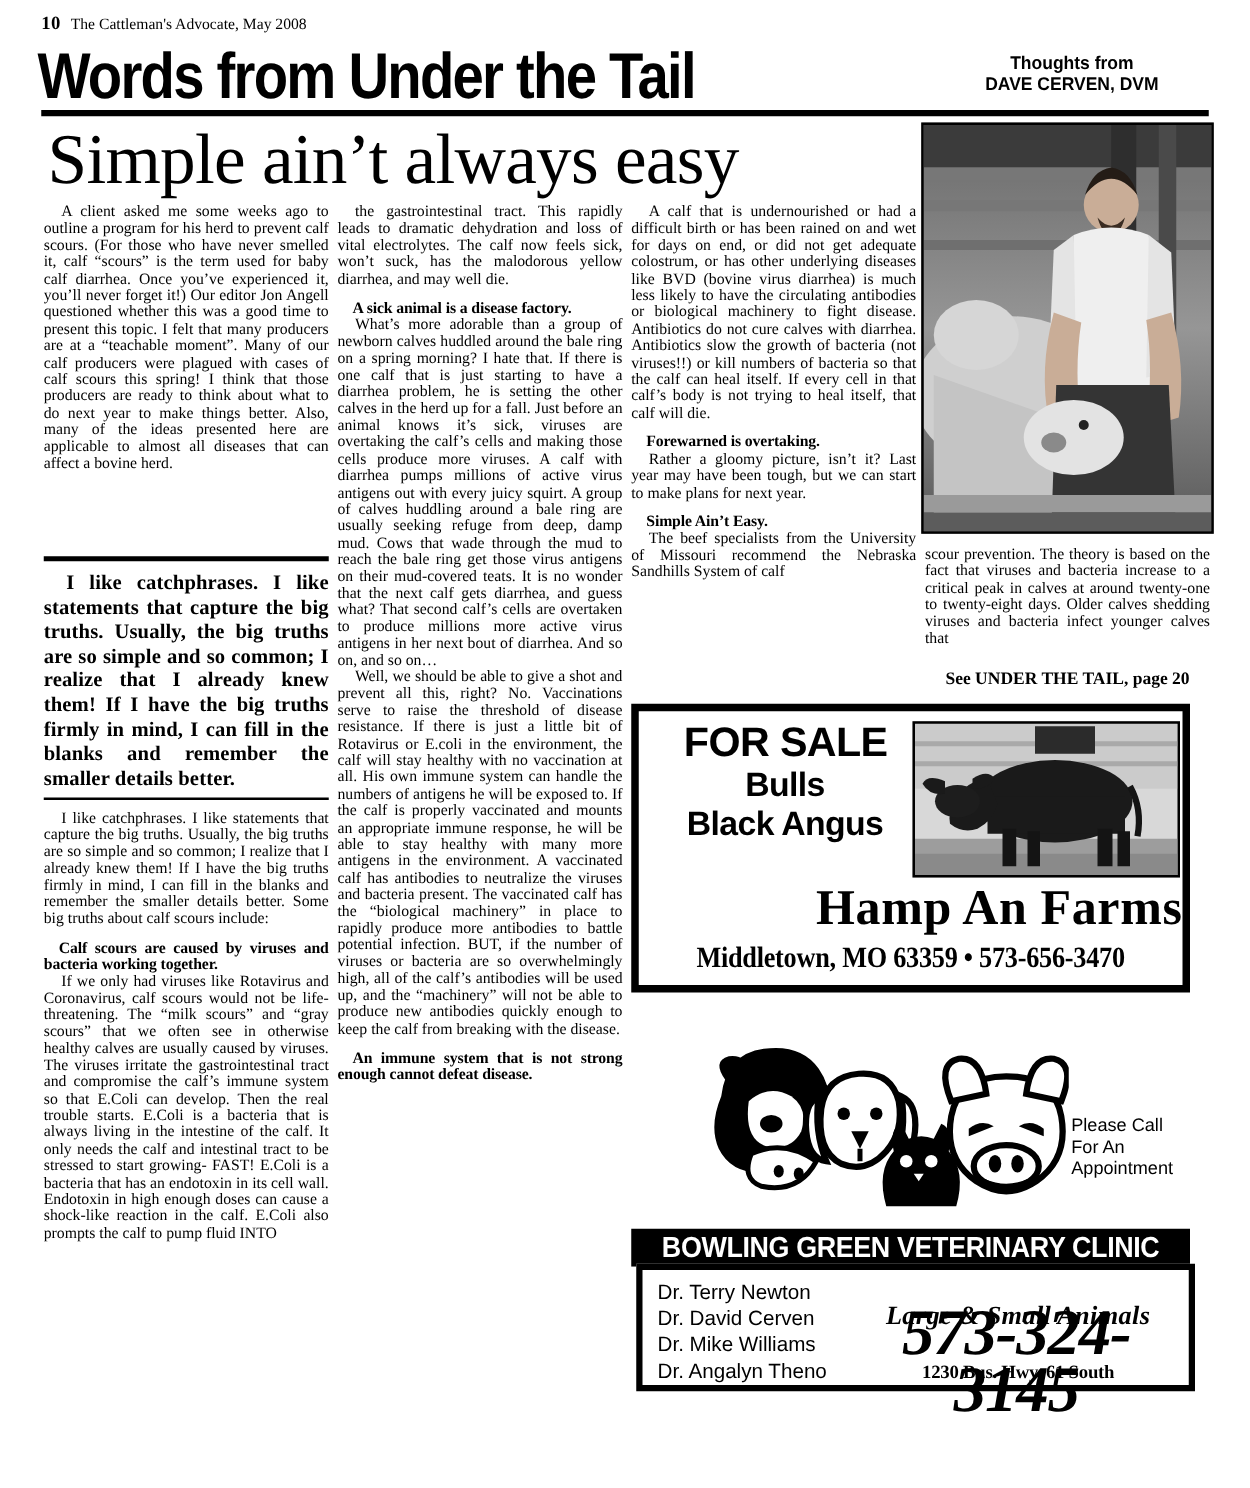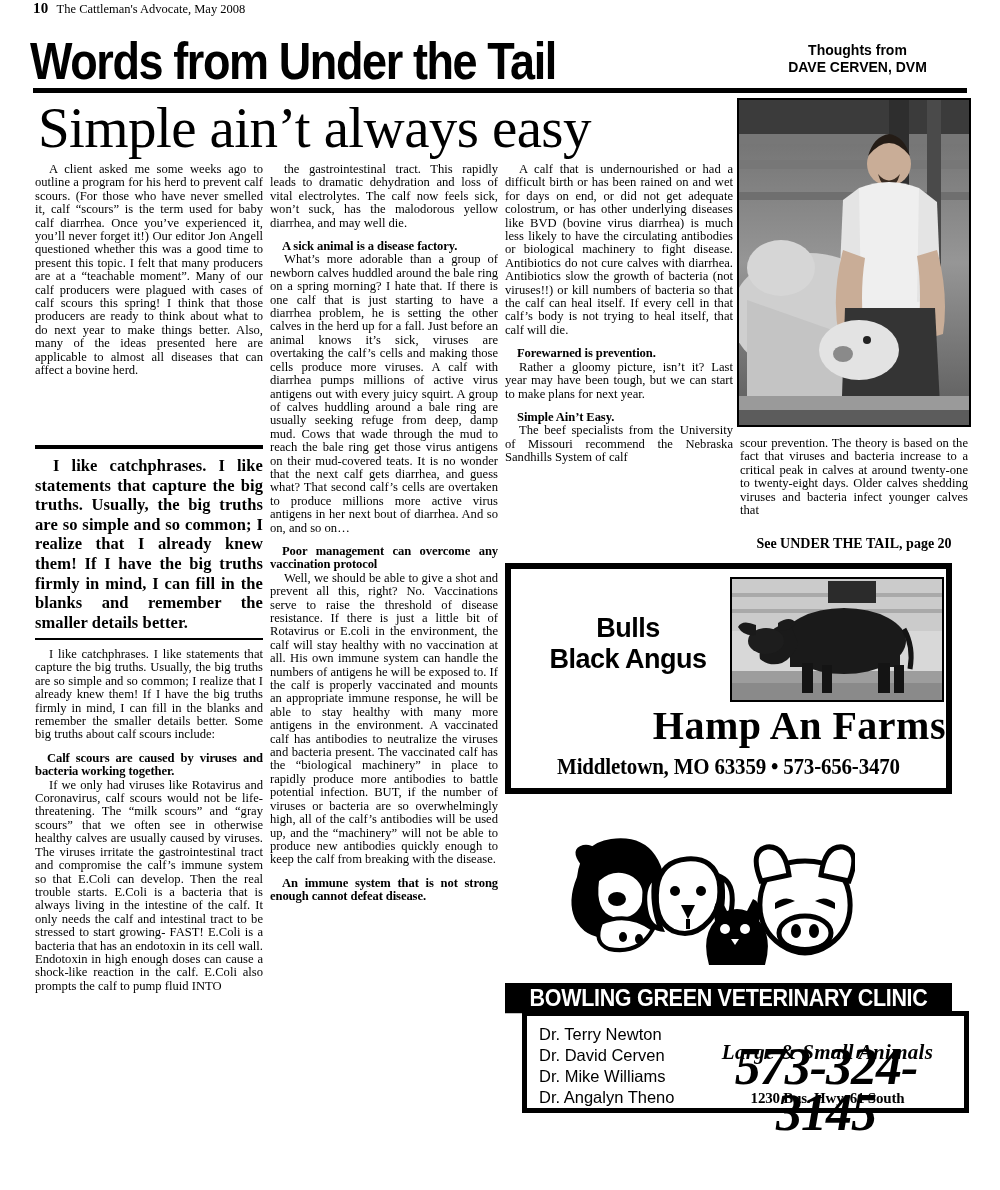--- a/index.html
+++ b/index.html
@@ -18,21 +18,21 @@
   .page {
     position: absolute;
     left: 0; top: 0;
     width: 1000px;
     height: 1190px;
   }
 
   
   .folio {
     position: absolute;
-    left: 33px; top: 0;
+    left: 33px; top: 11px;
     font-family: "Liberation Serif", serif;
     font-size: 13px;
     white-space: nowrap;
   }
   .folio b { font-size: 15px; font-weight: bold; letter-spacing: .3px; }
   .folio span.t { margin-left: 8px; font-size: 12.5px; }
 
   .masthead {
     position: absolute;
     left: 30px; top: 36px;
@@ -223,21 +223,21 @@
     text-align: center;
     font-family: "Liberation Sans", sans-serif;
     font-weight: bold;
     font-size: 21.5px;
     line-height: 28px;
     letter-spacing: -0.3px;
     transform: scaleY(1.08);
     transform-origin: center top;
   }
   .vet-box {
-    position: absolute; left: 17px; top: 186px;
+    position: absolute; left: 4px; top: 186px;
     width: 447px; height: 102px;
     border: 5px solid #000;
     box-sizing: border-box;
     background: #fff;
   }
   .vet-docs {
     position: absolute; left: 12px; top: 8px;
     font-family: "Liberation Sans", sans-serif;
     font-size: 16.5px;
     line-height: 21px;
@@ -351,41 +351,41 @@
   <div class="col c1b">
     <p>I like catchphrases.  I like statements that capture the big truths.  Usually, the big truths are so simple and so common; I realize that I already knew them!  If I have the big truths firmly in mind, I can fill in the blanks and remember the smaller details better.  Some big truths about calf scours include:</p>
     <p class="sub">Calf scours are caused by viruses and bacteria working together.</p>
     <p class="body">If we only had viruses like Rotavirus and Coronavirus, calf scours would not be life-threatening.  The “milk scours” and “gray scours” that we often see in otherwise healthy calves are usually caused by viruses. The viruses irritate the gastrointestinal tract and compromise the calf’s immune system so that E.Coli can develop.  Then the real trouble starts. E.Coli is a bacteria that is always living in the intestine of the calf.  It only needs the calf and intestinal tract to be stressed to start growing- FAST! E.Coli is a bacteria that has an endotoxin in its cell wall.   Endotoxin in high enough doses can cause a shock-like reaction in the calf.  E.Coli also prompts the calf to pump fluid INTO</p>
   </div>
 
   <div class="col c2">
     <p>the gastrointestinal tract.  This rapidly leads to dramatic dehydration and loss of vital electrolytes.   The calf now feels sick, won’t suck, has the malodorous yellow diarrhea, and may well die.</p>
     <p class="sub">A sick animal is a disease factory.</p>
     <p class="body">What’s more adorable than a group of newborn calves huddled around the bale ring on a spring morning?  I hate that.   If there is one calf that is just starting to have a diarrhea problem, he is setting the other calves in the herd up for a fall.   Just before an animal knows it’s sick, viruses are overtaking the calf’s cells and making those cells produce more viruses.   A calf with diarrhea pumps millions of active virus antigens out with every juicy squirt.  A group of calves huddling around a bale ring are usually seeking refuge from deep, damp mud.   Cows that wade through the mud to reach the bale ring get those virus antigens on their mud-covered teats.  It is no wonder that the next calf gets diarrhea, and guess what?   That second calf’s cells are overtaken to produce millions more active virus antigens in her next bout of diarrhea.   And so on, and so on…</p>
-    <p class="sub">Poor management can overcome any vaccination protocol</p>
     <p class="body">Well, we should be able to give a shot and prevent all this, right? No. Vaccinations serve to raise the threshold of disease resistance.  If there is just a little bit of Rotavirus or E.coli in the environment, the calf will stay healthy with no vaccination at all.  His own immune system can handle the numbers of antigens he will be exposed to.   If the calf is properly vaccinated and mounts an appropriate immune response, he will be able to stay healthy with many more antigens in the environment.   A vaccinated calf has antibodies to neutralize the viruses and bacteria present.   The vaccinated calf has the “biological machinery” in place to rapidly produce more antibodies to battle potential infection.  BUT, if the number of viruses or bacteria are so overwhelmingly high, all of the calf’s antibodies will be used up, and the “machinery” will not be able to produce new antibodies quickly enough to keep the calf from breaking with the disease.</p>
     <p class="sub">An immune system that is not strong enough cannot defeat disease.</p>
   </div>
 
   <div class="col c3">
     <p>A calf that is undernourished or had a difficult birth or has been rained on and wet for days on end, or did not get adequate colostrum, or has other underlying diseases like BVD (bovine virus diarrhea) is much less likely to have the circulating antibodies or biological machinery to fight disease. Antibiotics do not cure calves with diarrhea.  Antibiotics slow the growth of bacteria (not viruses!!) or kill numbers of bacteria so that the calf can heal itself.  If every cell in that calf’s body is not trying to heal itself, that calf will die.</p>
-    <p class="sub">Forewarned is prevention.</p>
+    <p class="sub">Forewarned is overtaking.</p>
     <p class="body">Rather a gloomy picture, isn’t it? Last year may have been tough, but we can start to make plans for next year.</p>
     <p class="sub">Simple Ain’t Easy.</p>
     <p class="body">The beef specialists from the University of Missouri recommend the Nebraska Sandhills System of calf</p>
   </div>
 
   <div class="col c4">
     <p class="noind">scour prevention.   The theory is based on the fact that viruses and bacteria increase to a critical peak in calves at around twenty-one to twenty-eight days.  Older calves shedding viruses and bacteria infect younger calves that</p>
   </div>
 
   <div class="jump">See UNDER THE TAIL, page 20</div>
 
   <div class="ad-sale">
     <div class="inner">
+      <div class="forsale">FOR SALE</div>
       <div class="blackangus">
         <div>Bulls</div>
         <div>Black Angus</div>
       </div>
       <div class="bull-photo">
         <svg viewBox="0 0 210 121" preserveAspectRatio="none">
           <rect width="210" height="121" fill="#d8d8d8"></rect>
 
           <rect x="0" y="0" width="210" height="52" fill="#cbcbcb"></rect>
           <rect x="0" y="14" width="210" height="4" fill="#a9a9a9"></rect>
@@ -455,20 +455,25 @@
           <path d="M210 78 q10 -8 20 -2 l-20 8z" fill="#000"></path>
           <path d="M270 78 q-10 -8 -20 -2 l20 8z" fill="#000"></path>
           <ellipse cx="240" cy="108" rx="26" ry="17" fill="#fff" stroke="#000" stroke-width="5"></ellipse>
           <ellipse cx="231" cy="106" rx="5" ry="7" fill="#000"></ellipse>
           <ellipse cx="249" cy="106" rx="5" ry="7" fill="#000"></ellipse>
           <path d="M222 120 q18 8 36 0" stroke="#000" stroke-width="4" fill="none"></path>
         </g>
       </svg>
     </div>
 
+    <div class="vet-call">
+      <div>Please Call</div>
+      <div>For An</div>
+      <div>Appointment</div>
+    </div>
 
     <div class="vet-band">BOWLING GREEN VETERINARY CLINIC</div>
 
     <div class="vet-box">
       <div class="vet-docs">
         <div>Dr. Terry Newton</div>
         <div>Dr. David Cerven</div>
         <div>Dr. Mike Williams</div>
         <div>Dr. Angalyn Theno</div>
       </div>

